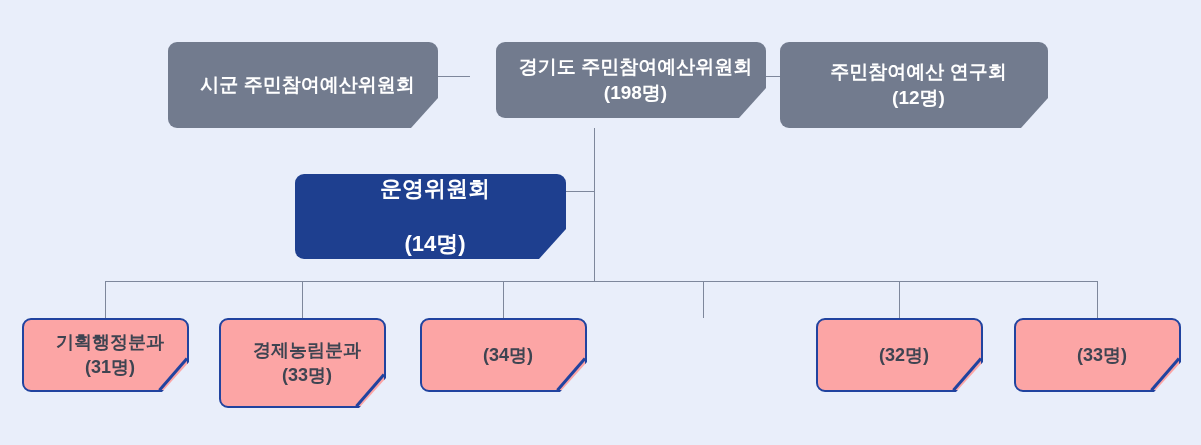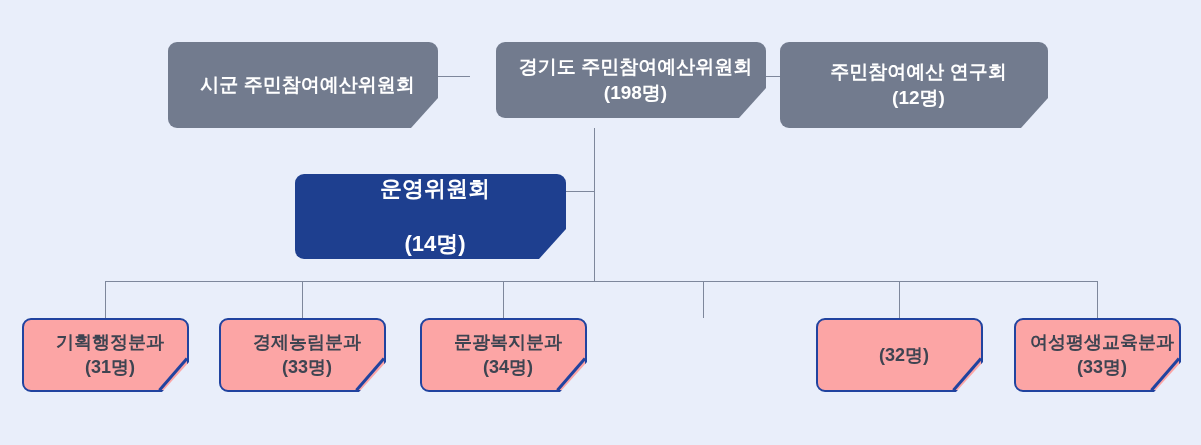--- a/index.html
+++ b/index.html
@@ -84,29 +84,27 @@
 
   <div class="node node-blue" style="left:295px;top:174px;width:271px;height:85px">
     <span class="l1">운영위원회</span>
     <span class="l2">(14명)</span>
   </div>
 
   <div class="node node-white" style="left:22px;top:318px;width:167px;height:74px">
     <span class="l1">기획행정분과</span>
     <span class="l2">(31명)</span>
   </div>
-  <div class="node node-white" style="left:219px;top:318px;width:167px;height:74px">
+  <div class="node node-white" style="left:219px;top:318px;width:167px;height:90px">
     <span class="l1">경제농림분과</span>
     <span class="l2">(33명)</span>
   </div>
   <div class="node node-white" style="left:420px;top:318px;width:167px;height:74px">
-    <span class="l1">문광복지분과</span>
     <span class="l2">(34명)</span>
   </div>
   <div class="node node-white" style="left:816px;top:318px;width:167px;height:74px">
     <span class="l2">(32명)</span>
   </div>
   <div class="node node-white" style="left:1014px;top:318px;width:167px;height:74px">
-    <span class="l1">여성평생교육분과</span>
     <span class="l2">(33명)</span>
   </div>
 
 </div>
 
 </body></html>

